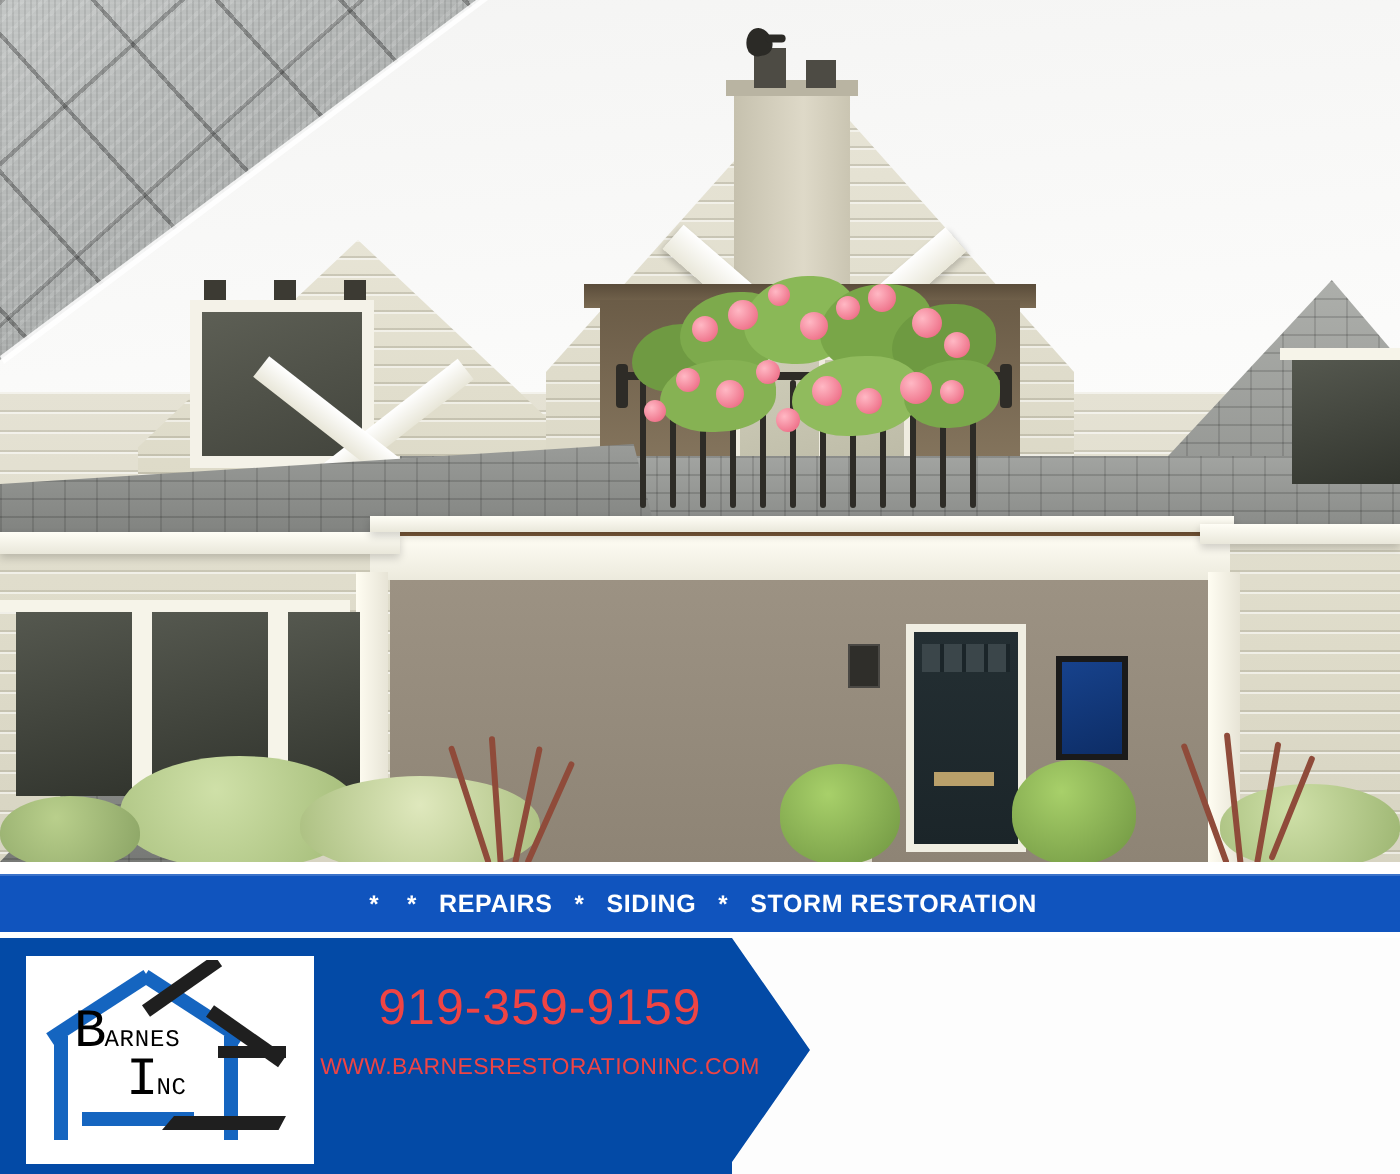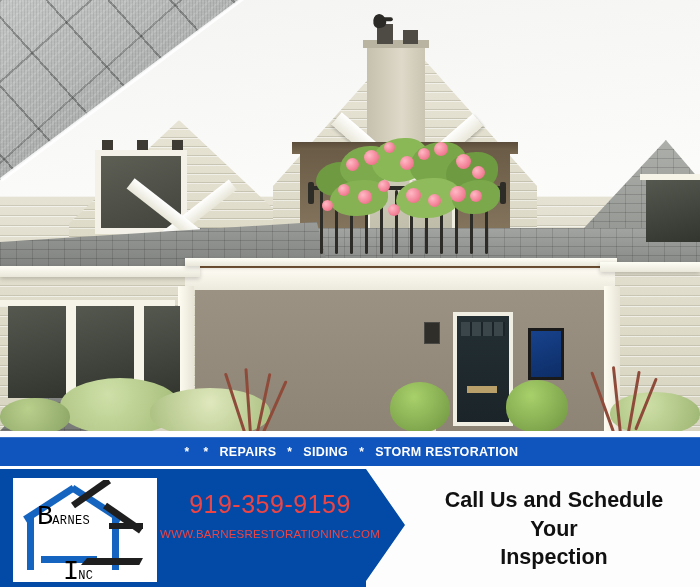--- a/index.html
+++ b/index.html
@@ -381,32 +381,27 @@
           <div class="bl"></div>
             <div class="br"></div>
             <div class="bb"></div>
         </div>
         <div class="lg-base-blue"></div>
         <div class="lg-base-blk"></div>
         <div class="lg-text">
           <div class="lg-line" style="left:0;top:0;">
             <span class="lg-cap">B</span><span class="lg-rest">ARNES</span>
           </div>
-          <div class="lg-line" style="left:26px;top:55px;text-align:center;">
+          <div class="lg-line" style="left:26px;top:24px;text-align:center;">
             <span class="lg-cap">I</span><span class="lg-rest">NC</span>
           </div>
         </div>
       </div>
     </div>
 
     <div class="contact">
       <div class="phone">919-359-9159</div>
       <div class="website">WWW.BARNESRESTORATIONINC.COM</div>
     </div>
 
-    <div class="cta">
-      <div>Call Us and Schedule</div>
-      <div>Your</div>
-      <div>Inspection</div>
-    </div>
 
   </div>
 </div>
 
 </body></html>

